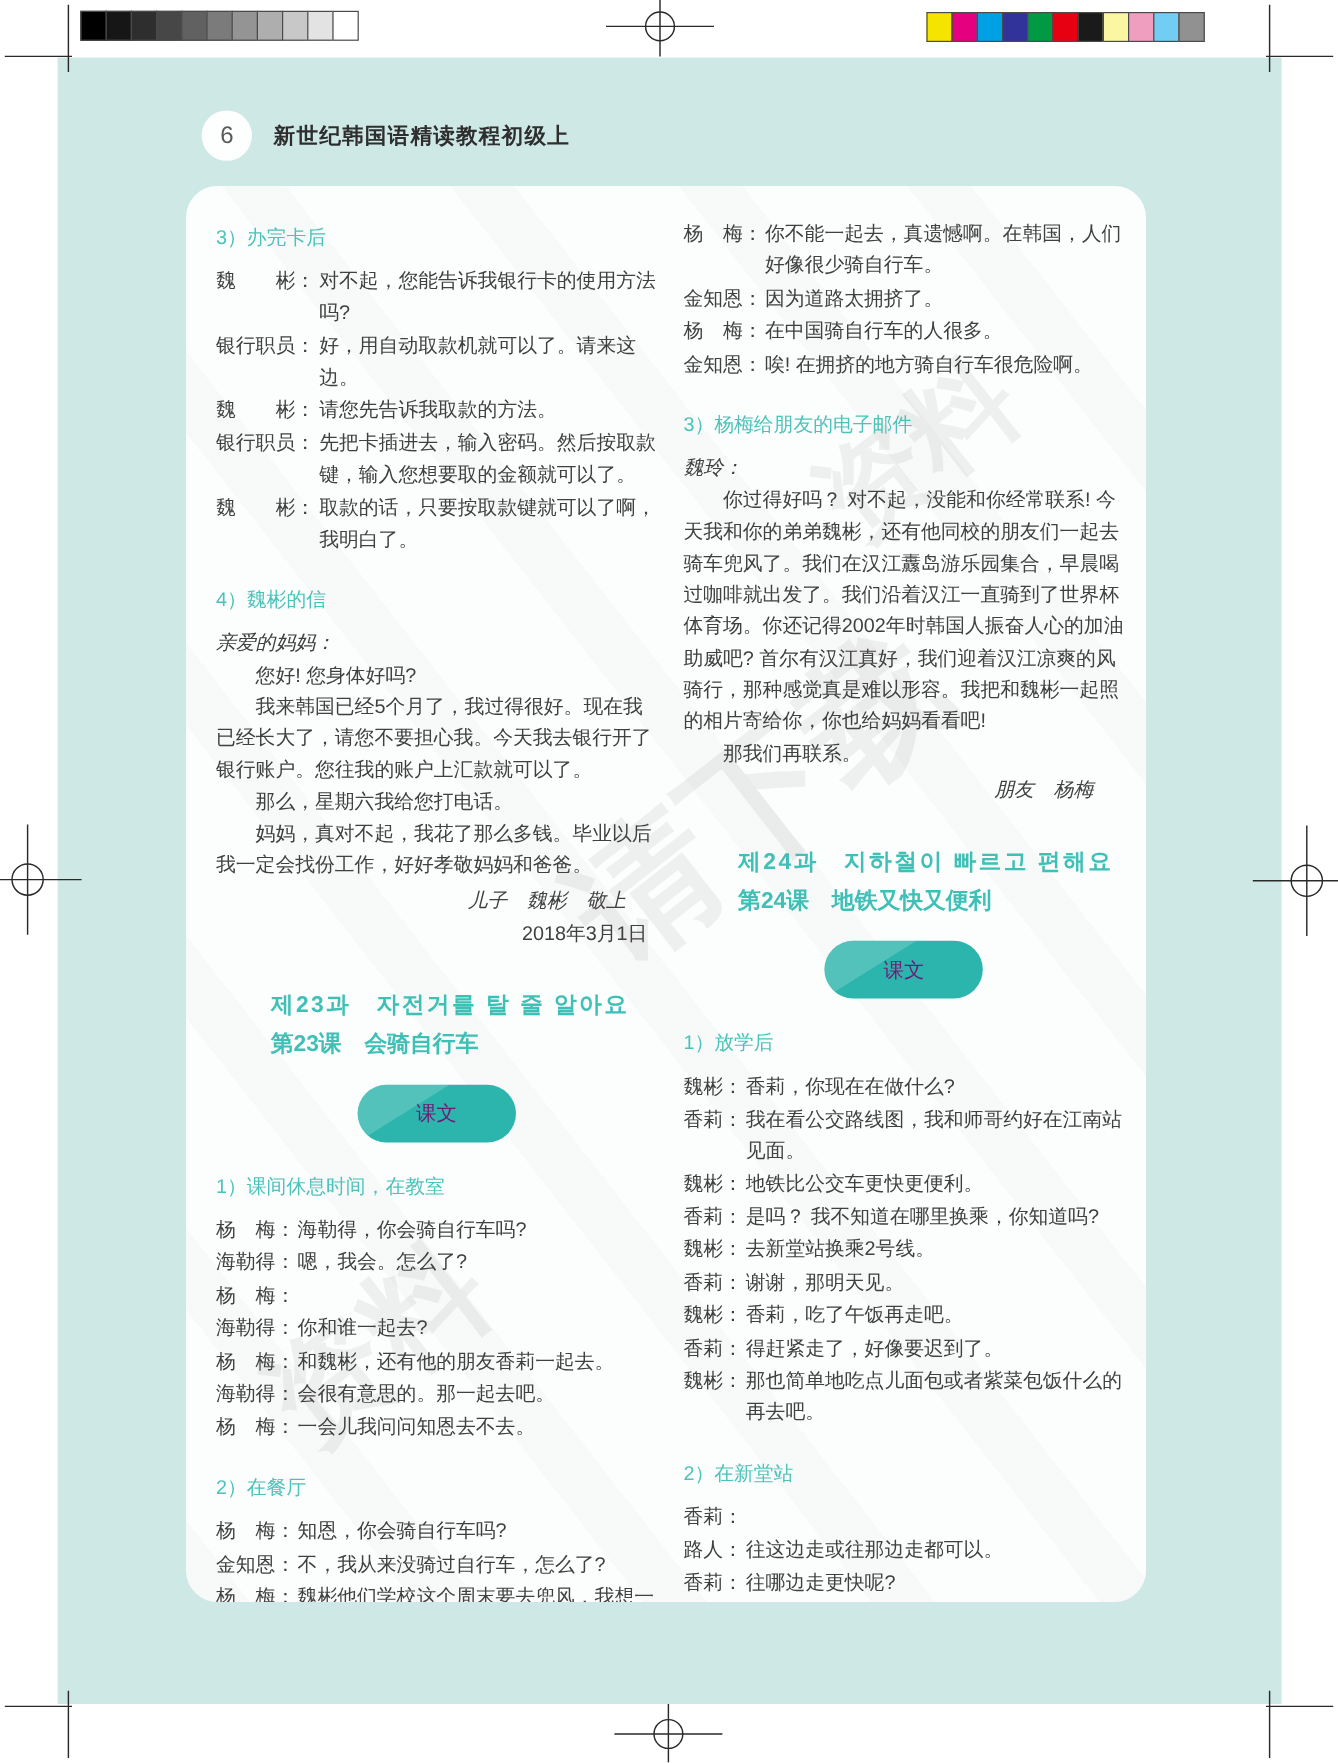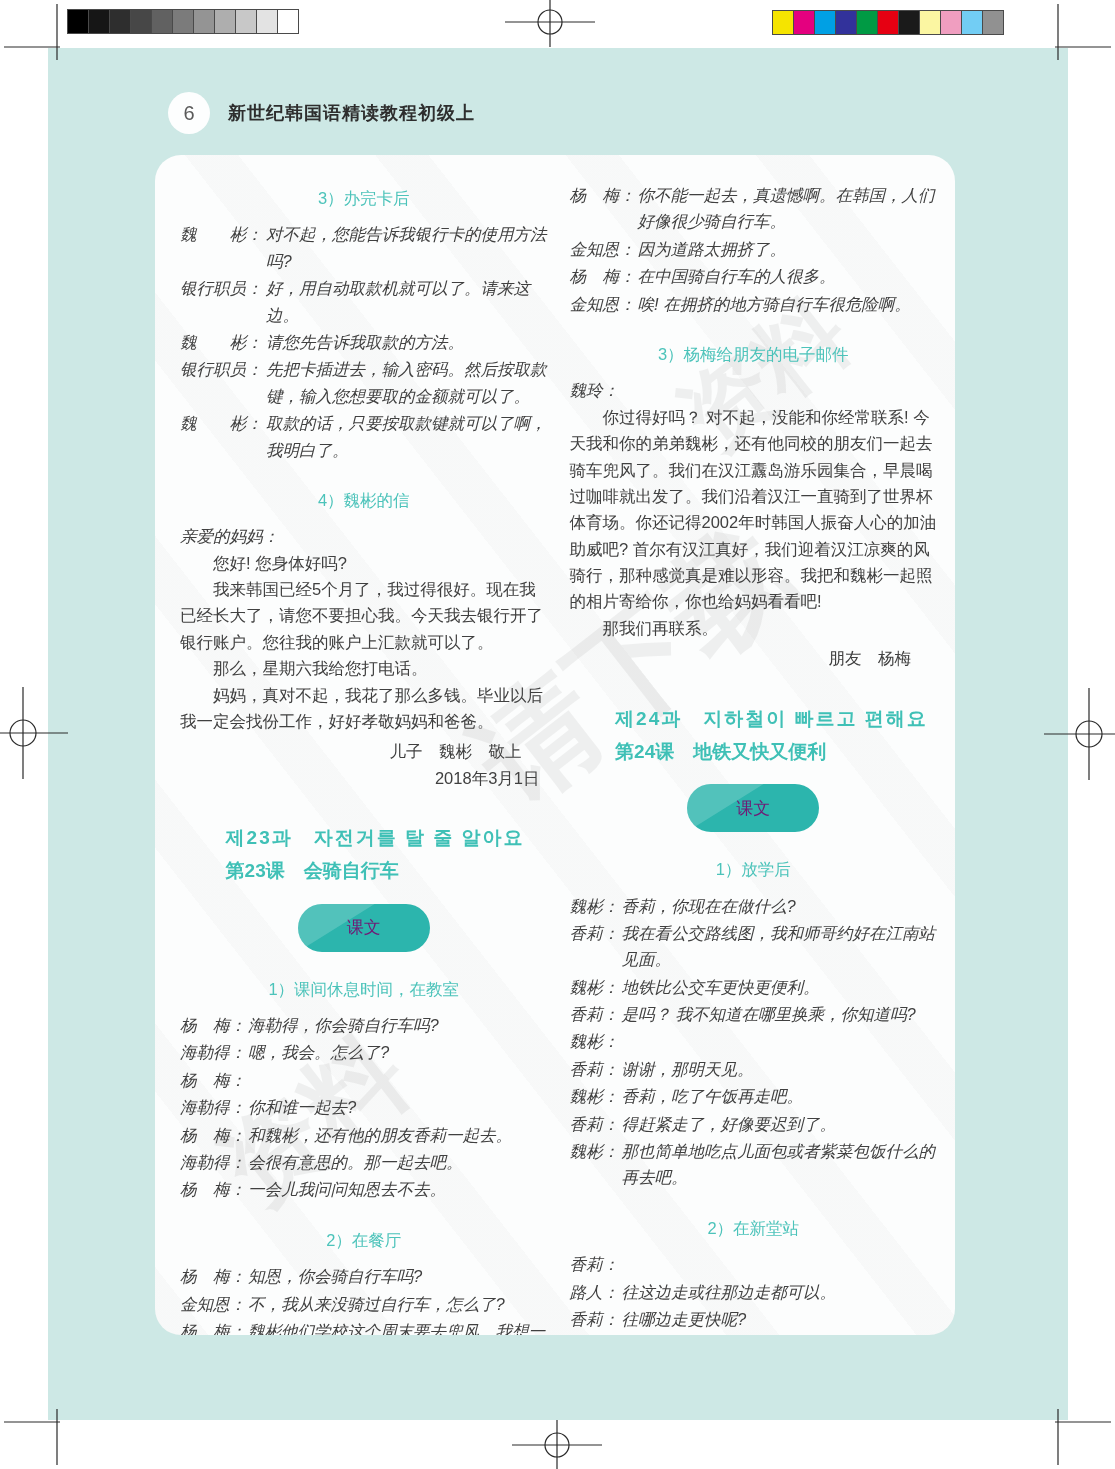--- a/index.html
+++ b/index.html
@@ -27,33 +27,33 @@
         border-radius:26px;z-index:2;overflow:hidden;
         background-image:repeating-linear-gradient(52deg,rgba(150,150,150,0.045) 0 42px,rgba(150,150,150,0) 42px 150px);}
   .wm{position:absolute;color:#8f8f8f;opacity:0.12;font-weight:bold;white-space:nowrap;
       transform:rotate(-38deg);z-index:0;pointer-events:none;}
   .wm1{left:300px;top:430px;font-size:120px;}
   .wm2{left:60px;top:900px;font-size:100px;}
   .wm3{left:520px;top:160px;font-size:90px;}
   .cols{position:relative;z-index:1;display:flex;gap:22px;padding:26px 18px 0 25px;}
   .col{width:368px;font-size:16.5px;color:#404040;line-height:1.6;}
 
-  .h{color:#4cc3ba;font-size:16.5px;font-weight:normal;margin:24px 0 10px 0;text-align:center;}
+  .h{color:#4cc3ba;font-size:16.5px;font-weight:normal;margin:24px 0 10px 0;}
   .h.first{margin-top:4px;}
 
-  .drow{display:flex;margin:1px 0;font-style:italic;}
+  .drow{display:flex;margin:1px 0;}
   .spk{flex:none;white-space:pre;}
   .txt{flex:1;}
   .w5 .spk{width:86px;}
   .w4 .spk{width:68px;}
   .w3 .spk{width:52px;}
 
   .salut{margin:0;font-style:italic;}
   .para{margin:0;text-indent:2em;}
-  .sig{text-align:right;padding-right:26px;margin-top:4px;}
+  .sig{text-align:right;padding-right:26px;margin-top:4px;font-style:italic;}
   .date{text-align:right;padding-right:8px;}
 
   .lesson{color:#3fc0b6;font-weight:bold;font-size:19px;margin:30px 0 0 2.4em;line-height:1.75;}
   .lt-kr{letter-spacing:2px;}
   .badge{width:132px;height:48px;border-radius:26px;background:#2cb5ad;color:#701a75;font-size:17px;
          display:flex;align-items:center;justify-content:center;margin:16px auto 8px auto;
          position:relative;overflow:hidden;}
   .badge::before{content:"";position:absolute;left:-40px;top:-30px;width:120px;height:60px;
          background:rgba(255,255,255,0.18);transform:rotate(-32deg);}
 </style>
@@ -269,20 +269,21 @@
             <div class="drow">
               <span class="spk">魏彬：</span>
               <span class="txt">地铁比公交车更快更便利。</span>
             </div>
             <div class="drow">
               <span class="spk">香莉：</span>
               <span class="txt">是吗？ 我不知道在哪里换乘，你知道吗?</span>
             </div>
             <div class="drow">
               <span class="spk">魏彬：</span>
+              <span class="txt">去新堂站换乘2号线。</span>
             </div>
             <div class="drow">
               <span class="spk">香莉：</span>
               <span class="txt">谢谢，那明天见。</span>
             </div>
             <div class="drow">
               <span class="spk">魏彬：</span>
               <span class="txt">香莉，吃了午饭再走吧。</span>
             </div>
             <div class="drow">

